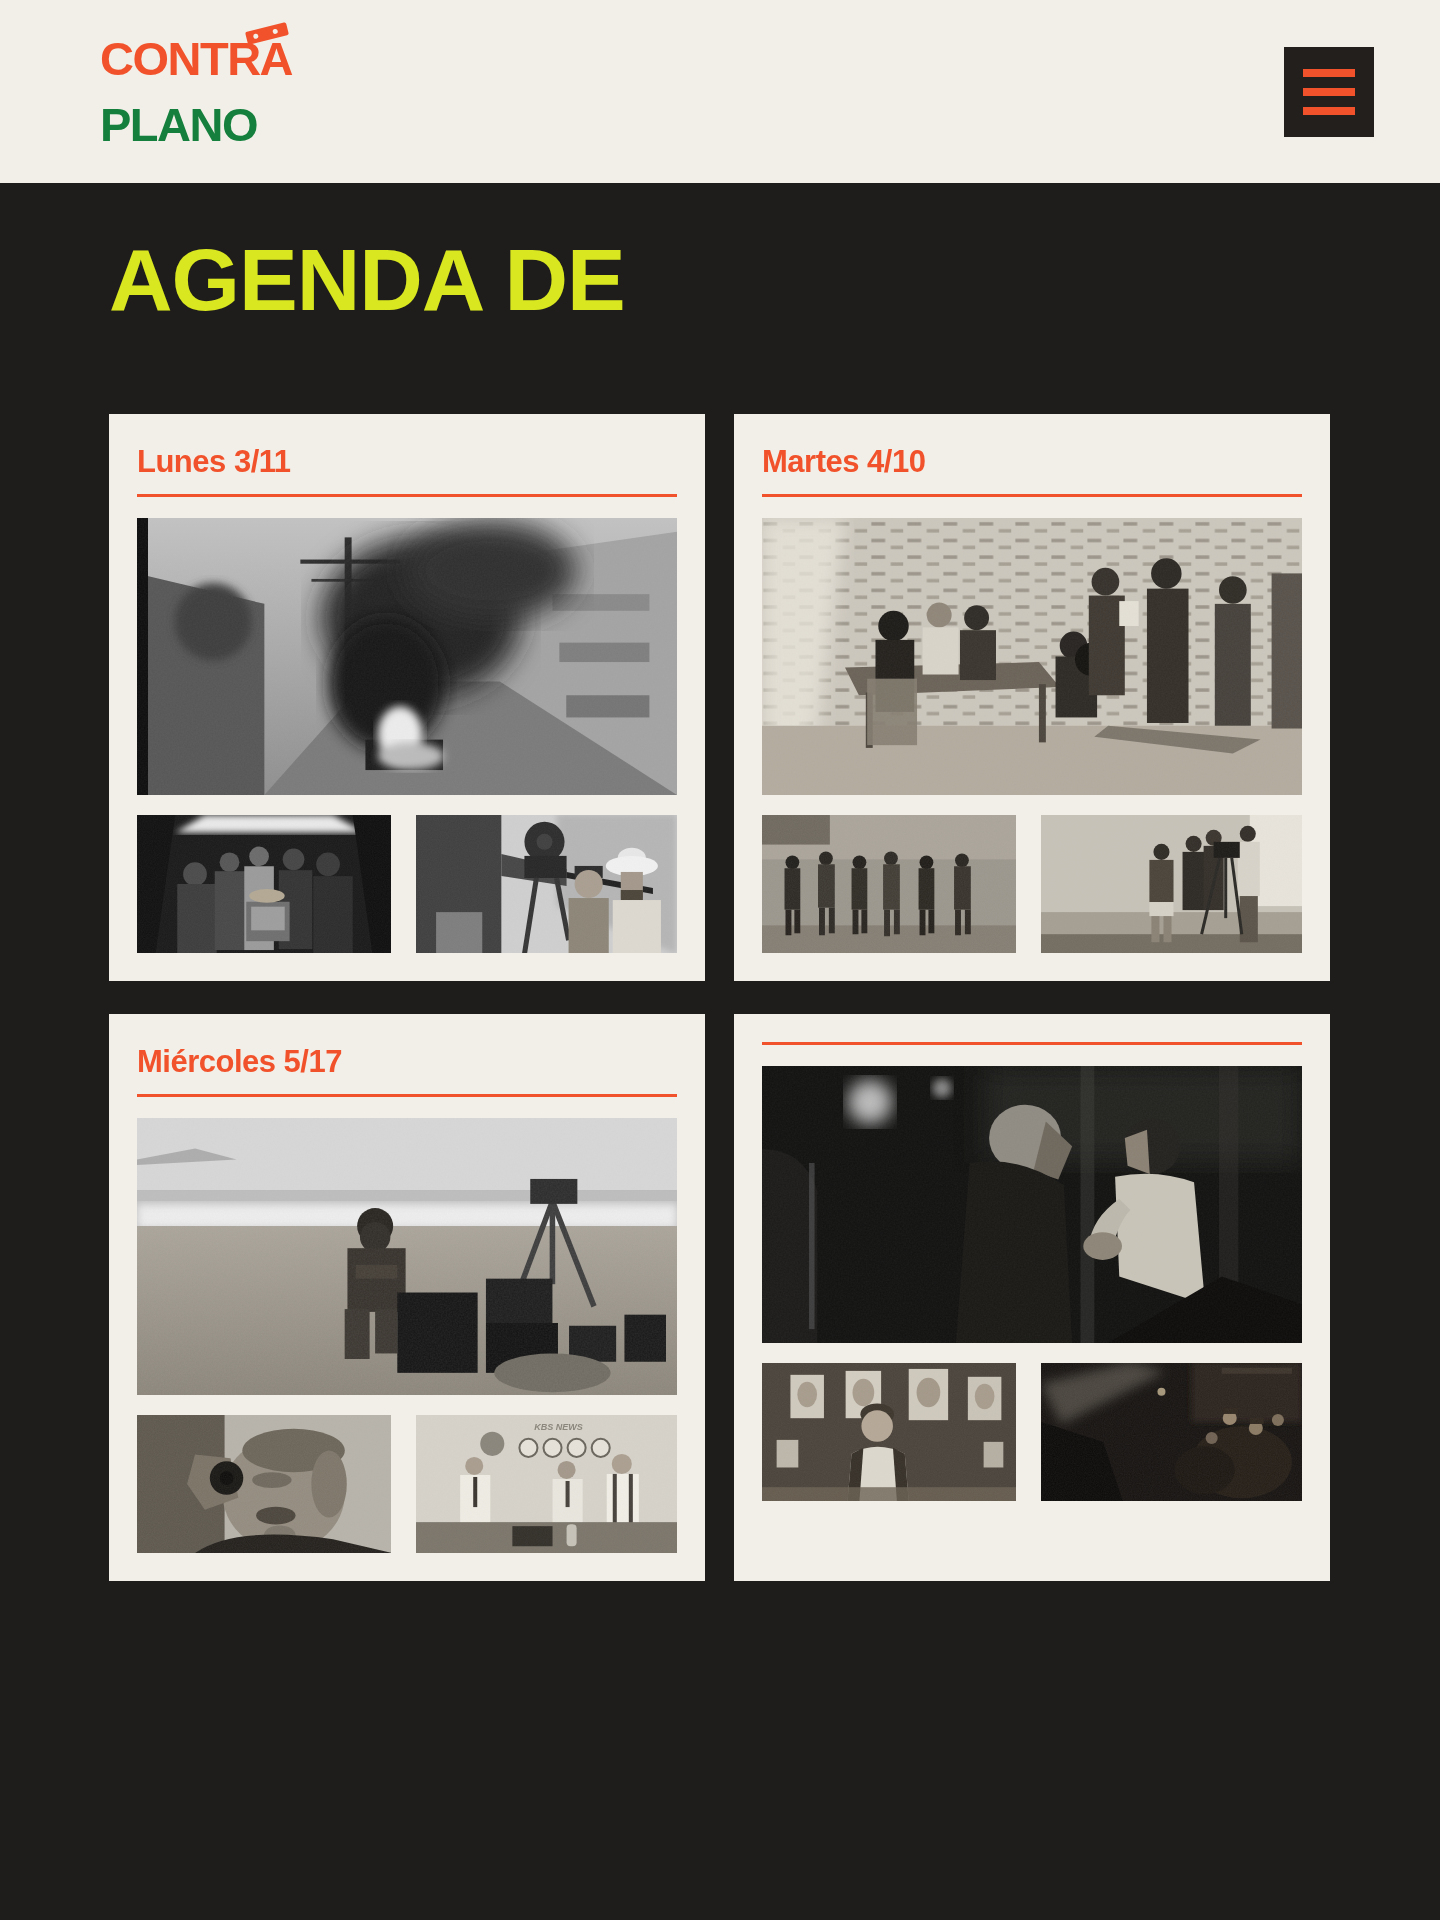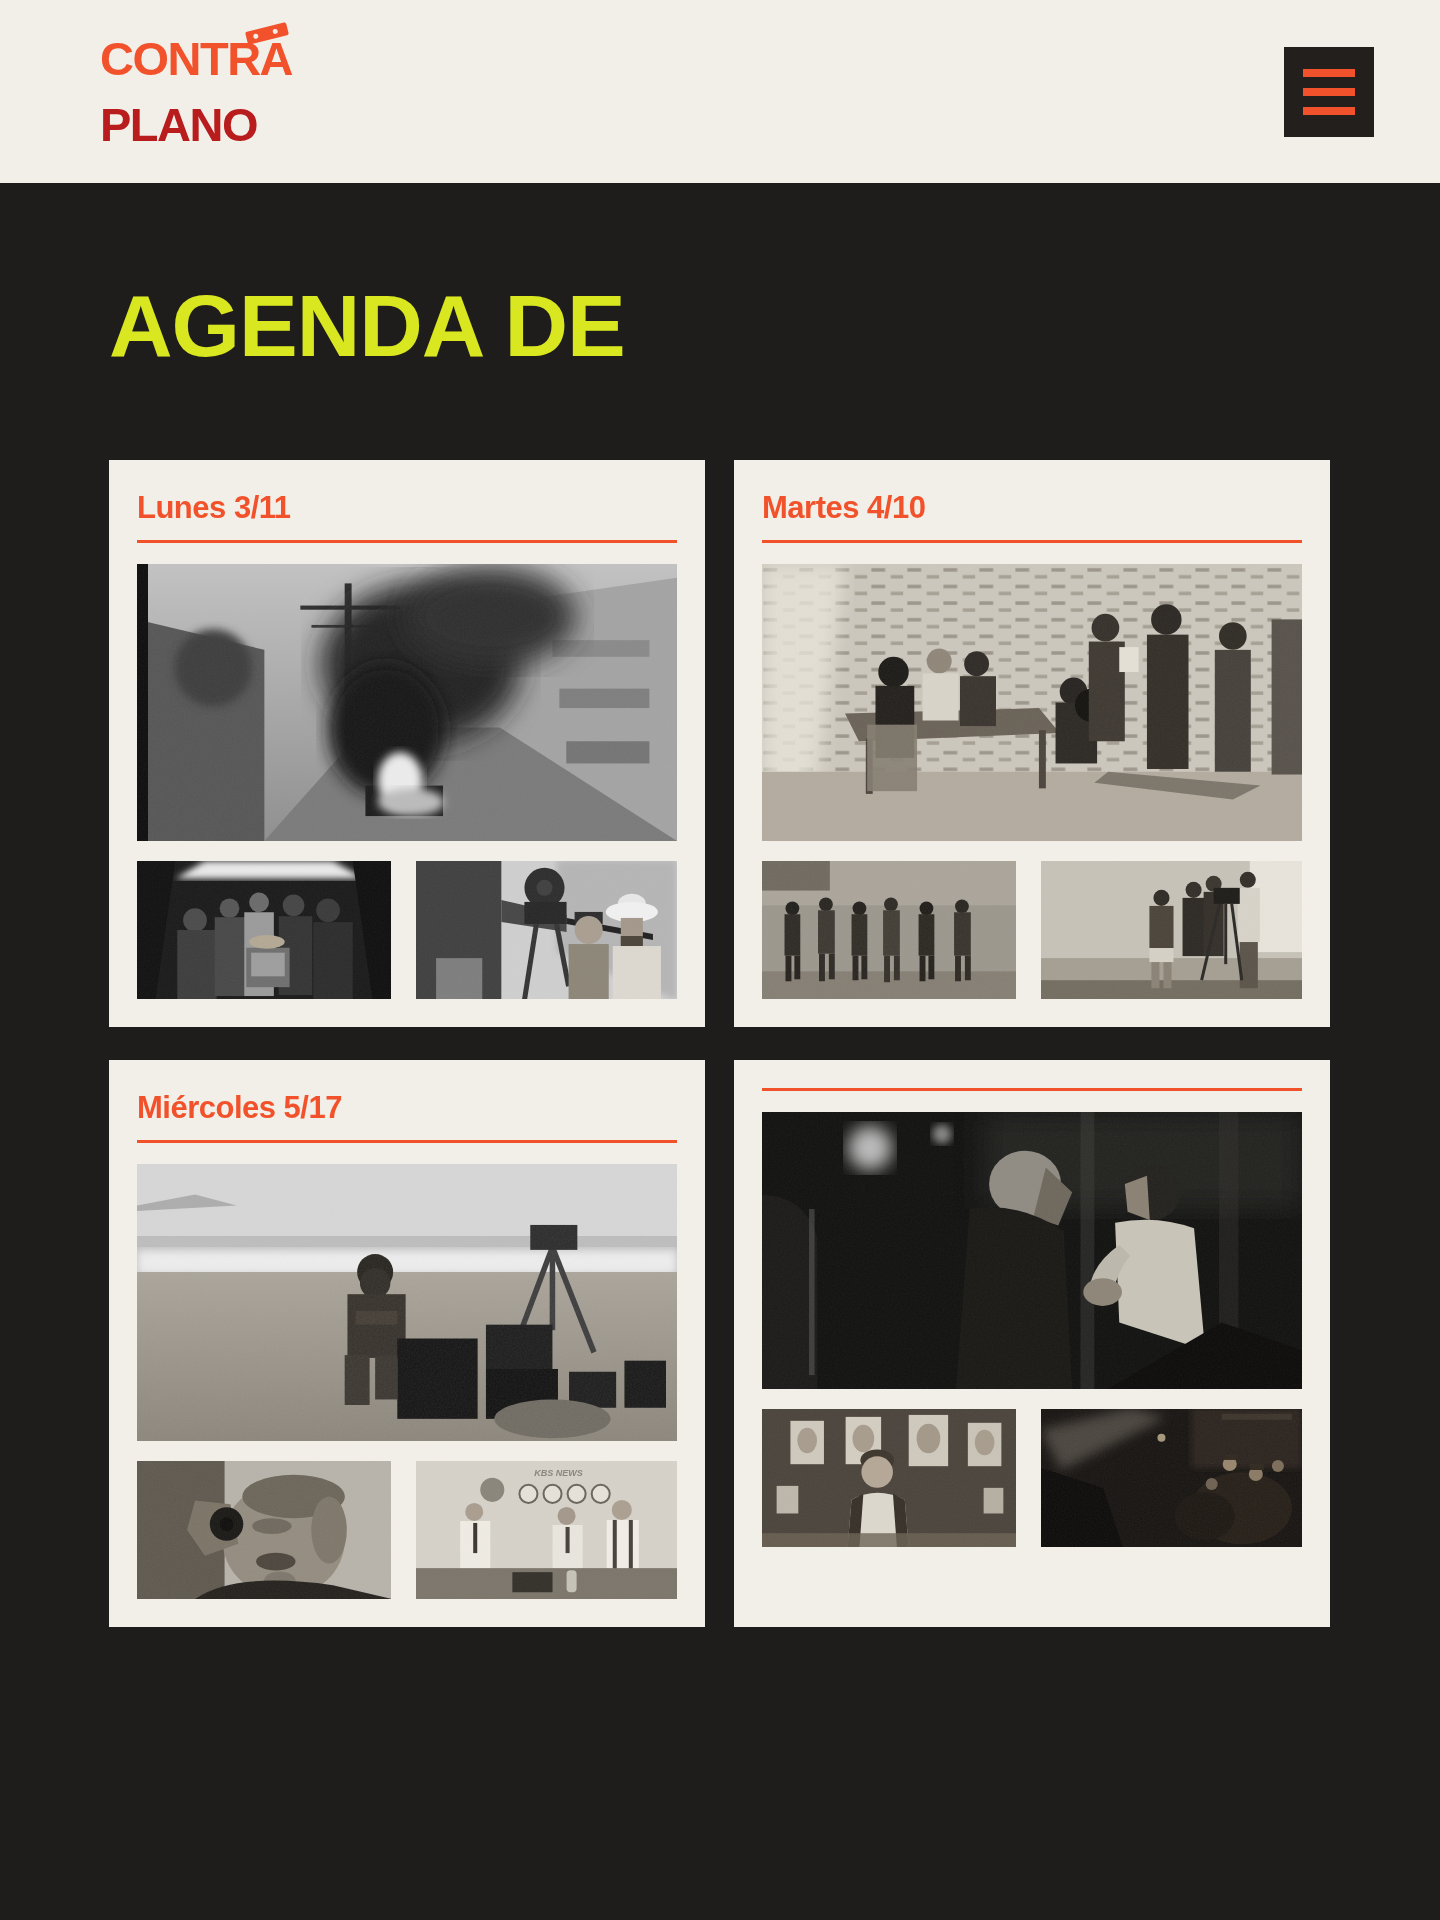--- a/index.html
+++ b/index.html
@@ -4,32 +4,32 @@
 <style>
   html,body{margin:0;padding:0;}
   body{width:1440px;min-height:1920px;background:#1f1d1c;font-family:"Liberation Sans",sans-serif;}
 
   
   .site-header{height:183px;background:#f1efe7;display:flex;align-items:center;
     justify-content:space-between;padding:0 66px 0 100px;box-sizing:border-box;}
   .logo{position:relative;display:inline-block;font-weight:900;font-size:47px;
     line-height:.88;letter-spacing:-1.5px;text-decoration:none;}
   .logo .l1{display:block;color:#f2522b;}
-  .logo .l2{display:block;color:#b91c1c;margin-top:24px;}
+  .logo .l2{display:block;color:#15803d;margin-top:24px;}
   .clapper{position:absolute;top:-11px;left:146px;width:42px;height:13px;background:#f2522b;
     transform:rotate(-14deg);border-radius:2px;}
   .clapper i{position:absolute;top:4px;width:5px;height:5px;border-radius:50%;background:#f1efe7;}
   .clapper i:first-child{left:7px;} .clapper i:last-child{left:27px;}
   .menu-btn{width:90px;height:90px;background:#231f1d;border:0;padding:0;cursor:pointer;
     display:flex;align-items:center;justify-content:center;}
   .menu-btn .bars{display:flex;flex-direction:column;gap:11px;}
   .menu-btn .bars i{display:block;width:52px;height:8px;background:#f2522b;}
 
   
-  main{padding-top:101px;}
+  main{padding-top:55px;}
   .page-title{margin:0 100px 0 109px;color:#d8e71f;font-size:88px;font-weight:900;
     line-height:.95;letter-spacing:-1px;}
   .page-title span{display:block;}
 
   
   .grid{margin:92px 110px 0 109px;display:grid;grid-template-columns:1fr 1fr;
     column-gap:29px;row-gap:33px;padding-bottom:210px;}
   .card{background:#f1efe7;padding:28px;box-sizing:border-box;}
   .card h2{margin:2px 0 14px;font-size:31px;line-height:36px;font-weight:bold;
     color:#f2522b;letter-spacing:-.5px;}

